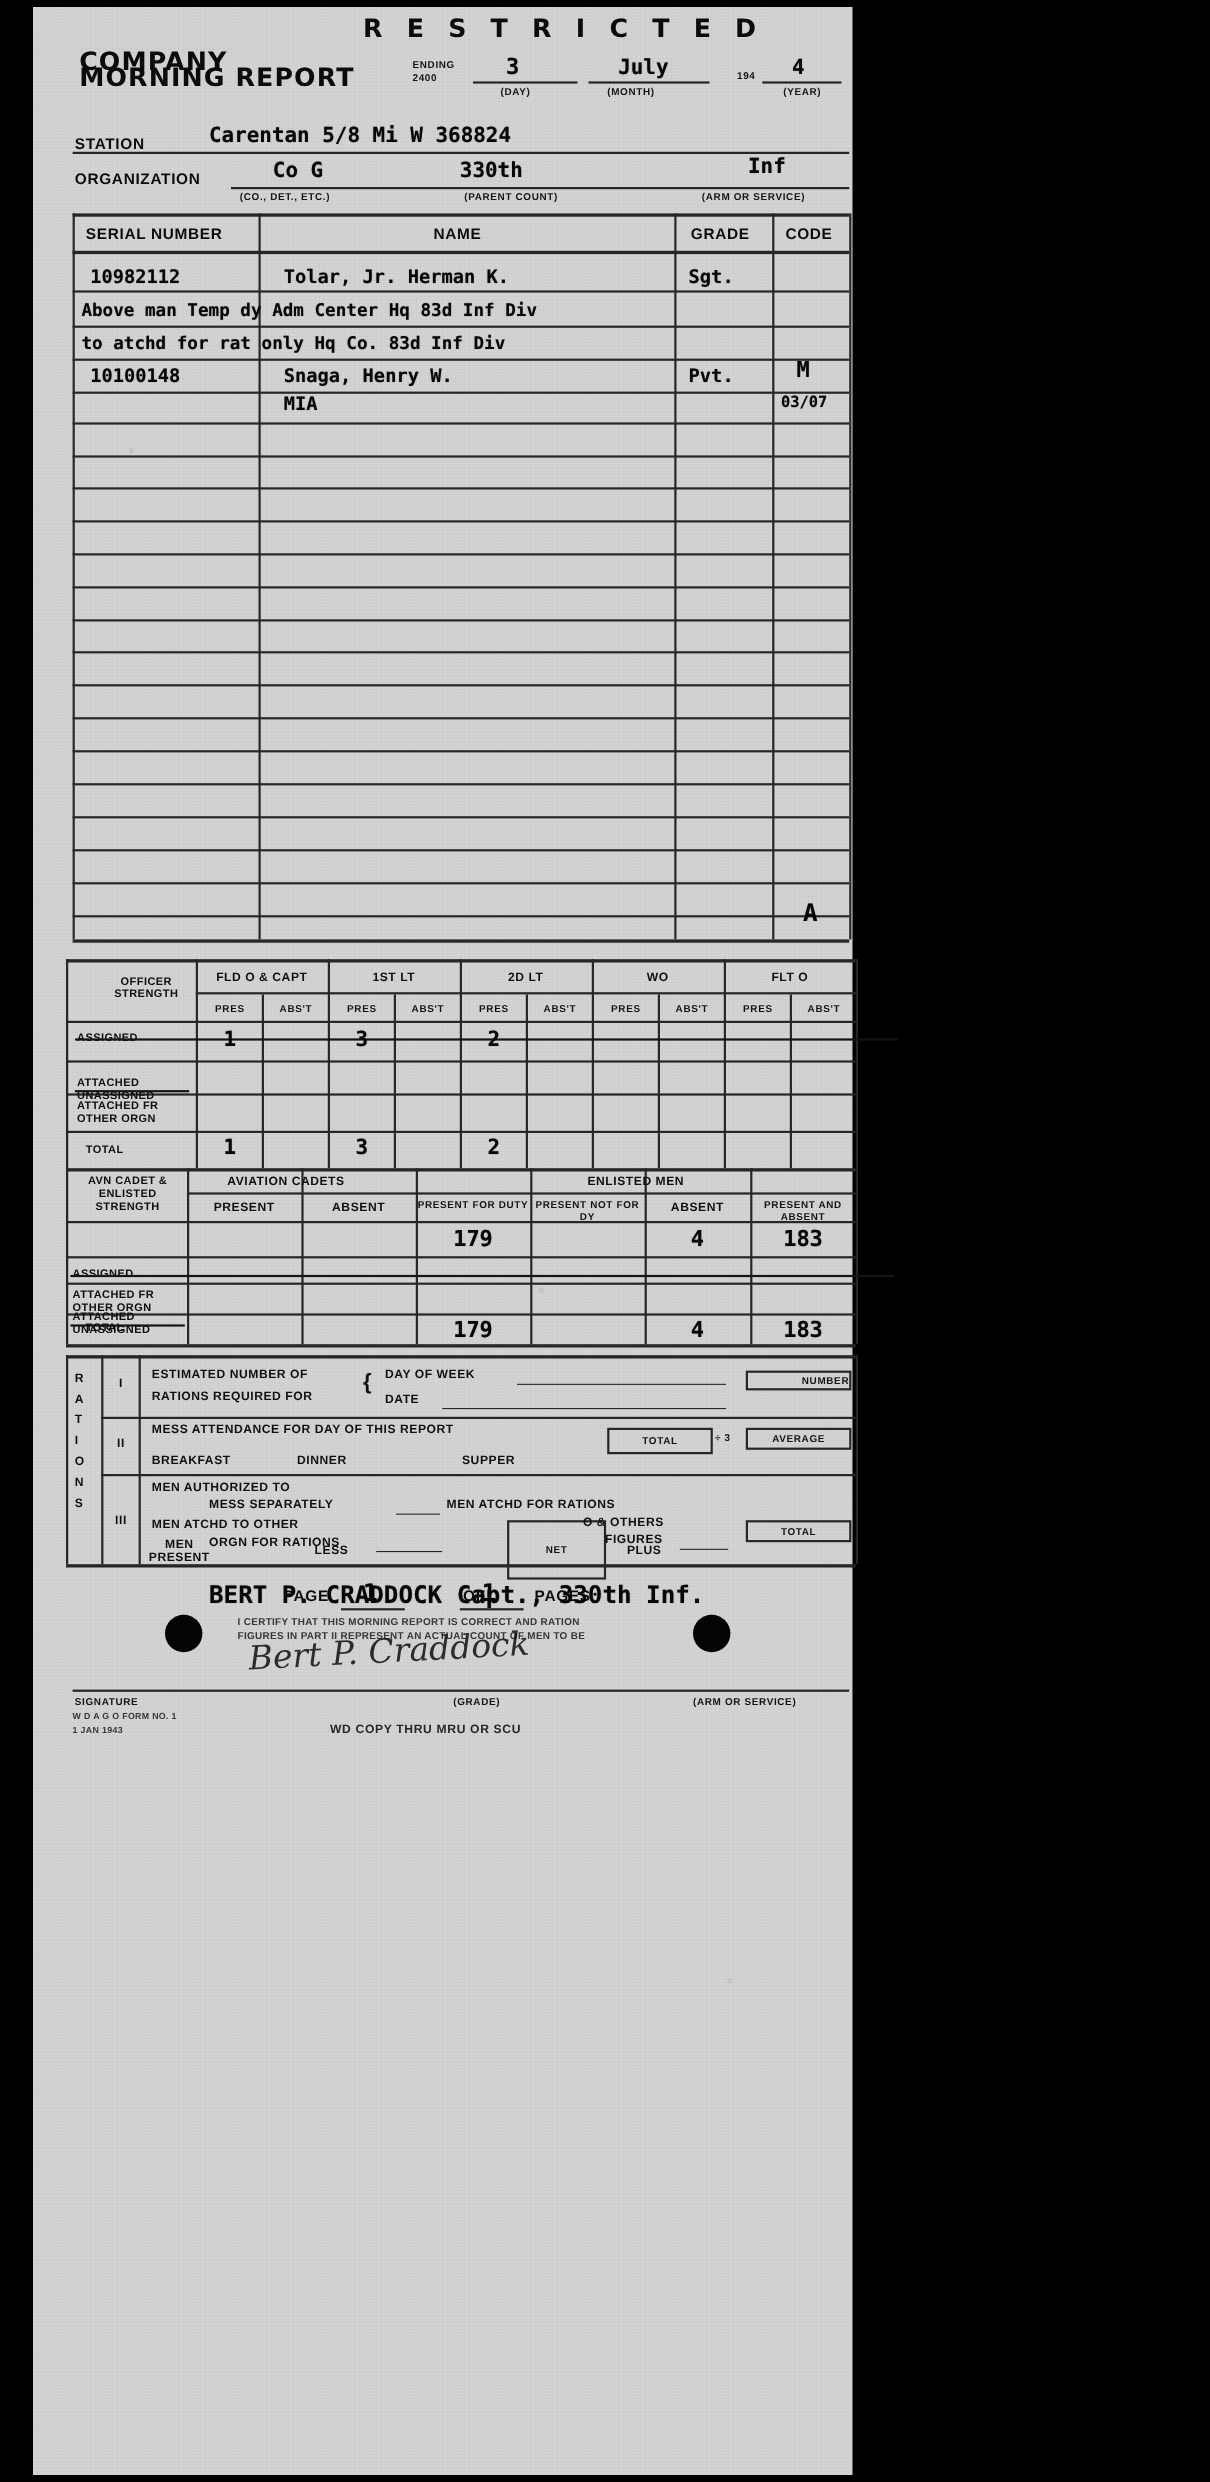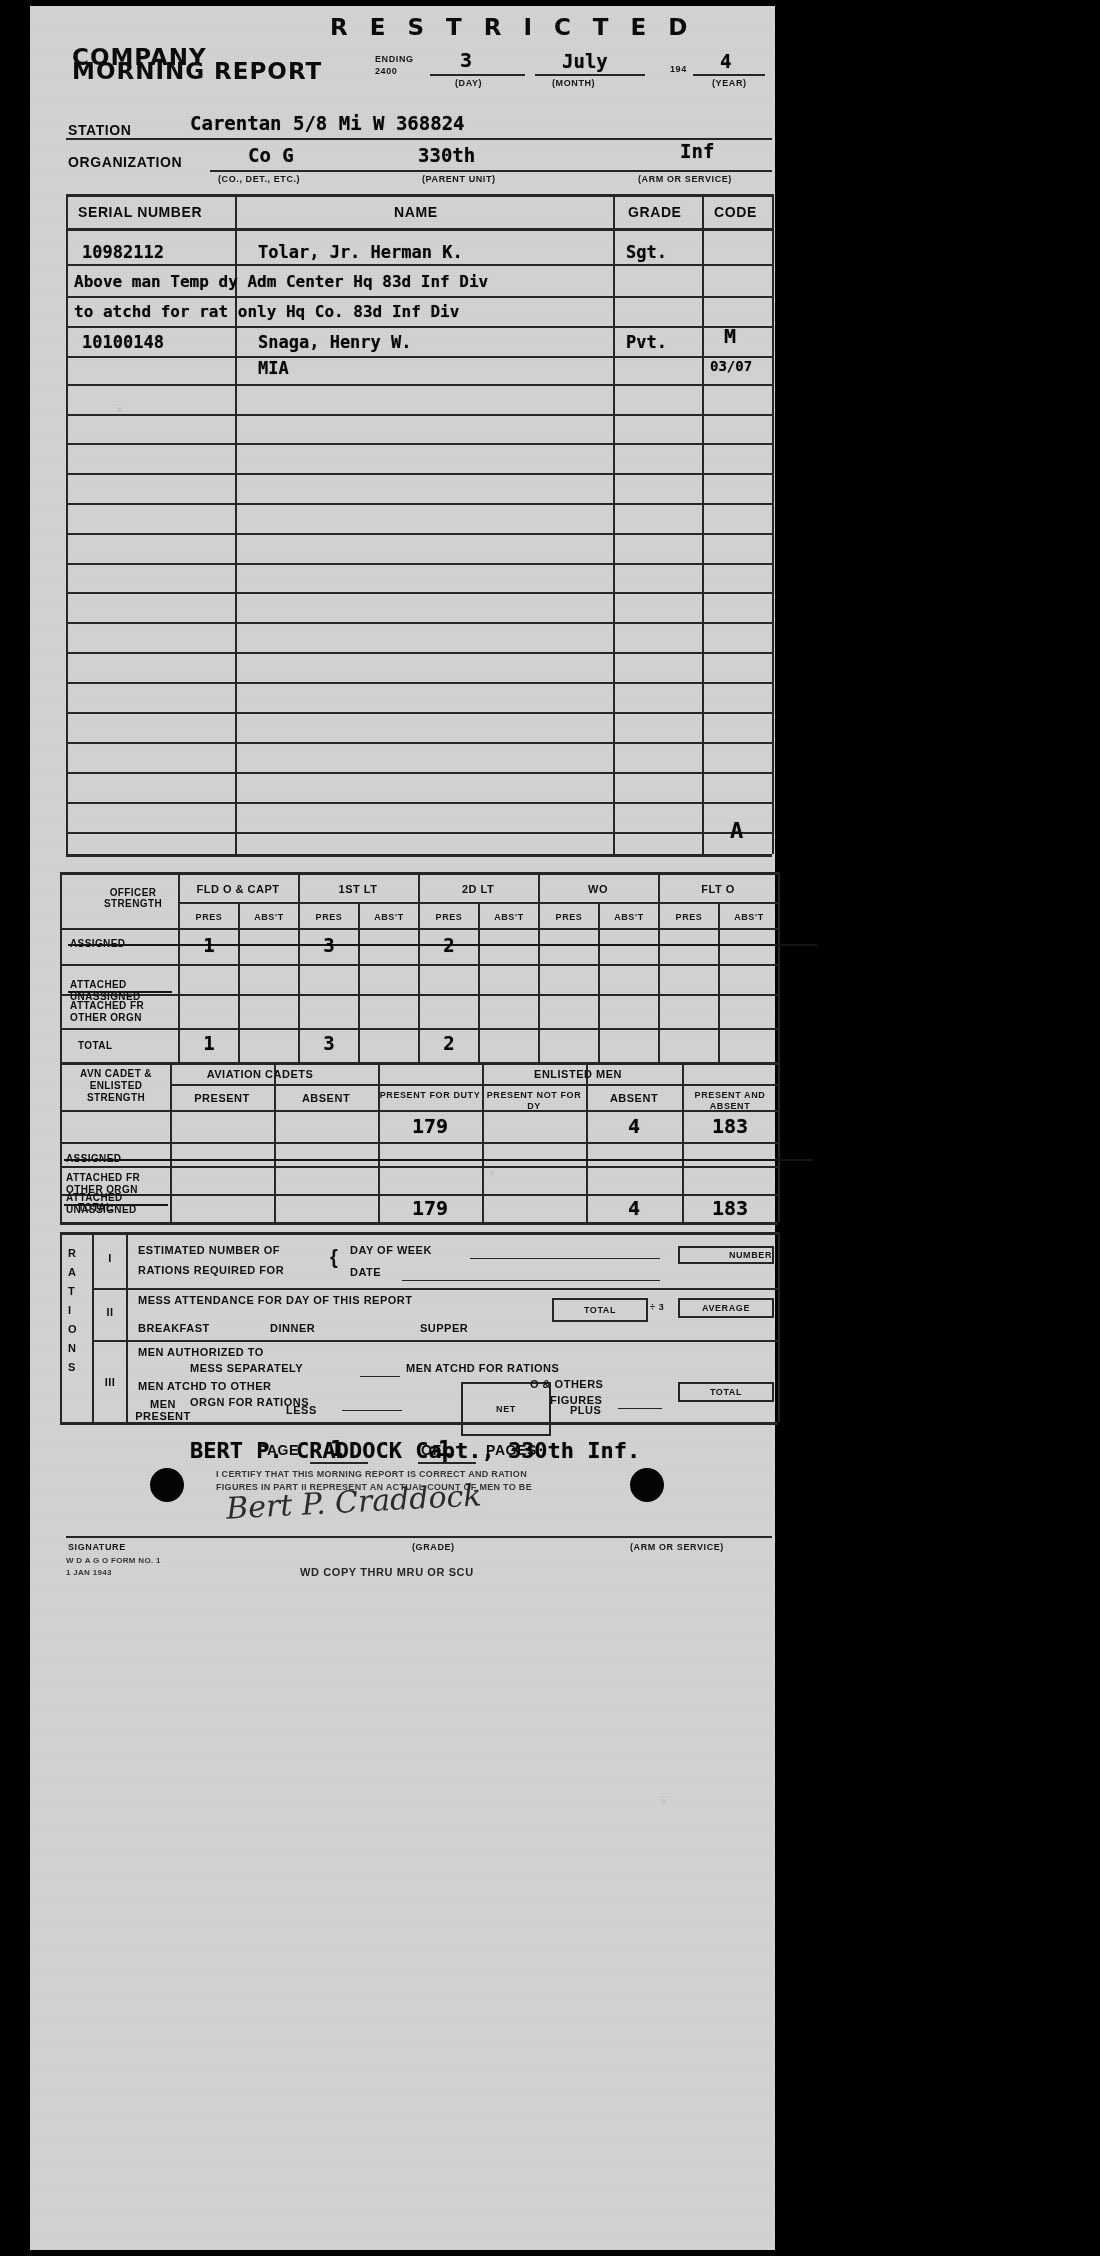--- a/index.html
+++ b/index.html
@@ -68,21 +68,21 @@
     <div class="abs md" style="left:38px;top:116px;">STATION</div>
     <div class="abs hw" style="left:160px;top:106px;font-size:19px;">Carentan  5/8 Mi W  368824</div>
     <div class="line hl" style="left:36px;top:132px;width:706px;"></div>
 
     <div class="abs md" style="left:38px;top:148px;">ORGANIZATION</div>
     <div class="abs hw" style="left:218px;top:138px;font-size:19px;">Co G</div>
     <div class="abs hw" style="left:388px;top:138px;font-size:19px;">330th</div>
     <div class="abs hw" style="left:650px;top:134px;font-size:19px;">Inf</div>
     <div class="line hl" style="left:180px;top:164px;width:562px;"></div>
     <div class="abs tiny" style="left:188px;top:168px;">(CO., DET., ETC.)</div>
-    <div class="abs tiny" style="left:392px;top:168px;">(PARENT UNIT)</div>
+    <div class="abs tiny" style="left:392px;top:168px;">(PARENT COUNT)</div>
     <div class="abs tiny" style="left:608px;top:168px;">(ARM OR SERVICE)</div>
 
     <div class="line hl" style="left:36px;top:188px;width:706px;height:3px;"></div>
     <div class="abs md" style="left:48px;top:198px;">SERIAL NUMBER</div>
     <div class="abs md" style="left:364px;top:198px;">NAME</div>
     <div class="abs md" style="left:598px;top:198px;">GRADE</div>
     <div class="abs md" style="left:684px;top:198px;">CODE</div>
     <div class="line hl" style="left:36px;top:222px;width:706px;height:3px;"></div>
 
     <div class="grid-v" style="left:36px;top:188px;height:660px;"></div>

